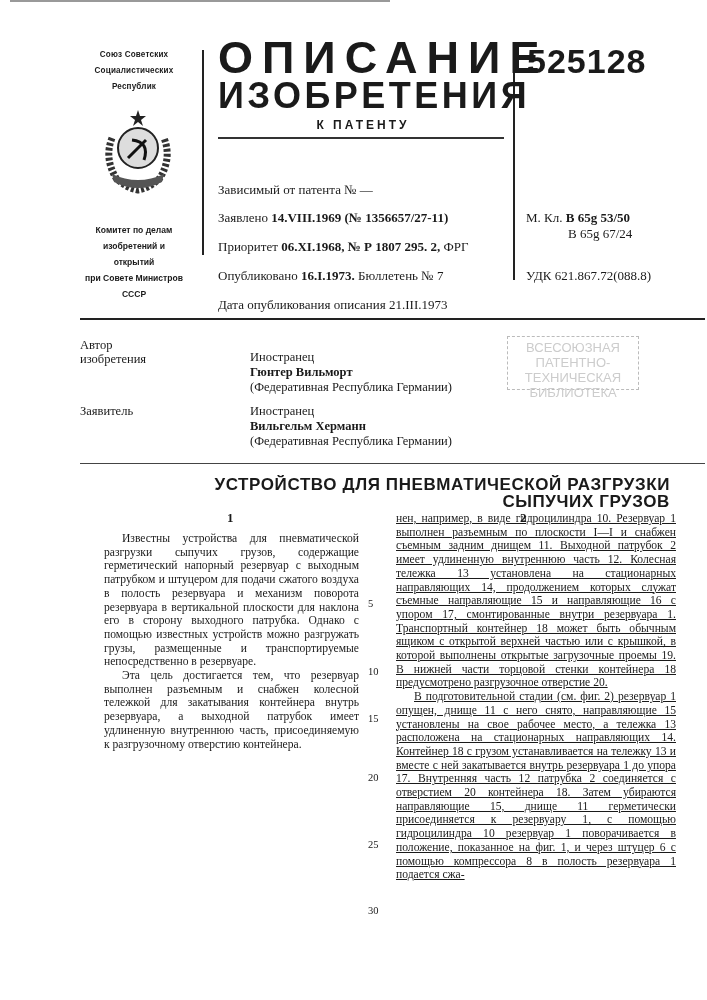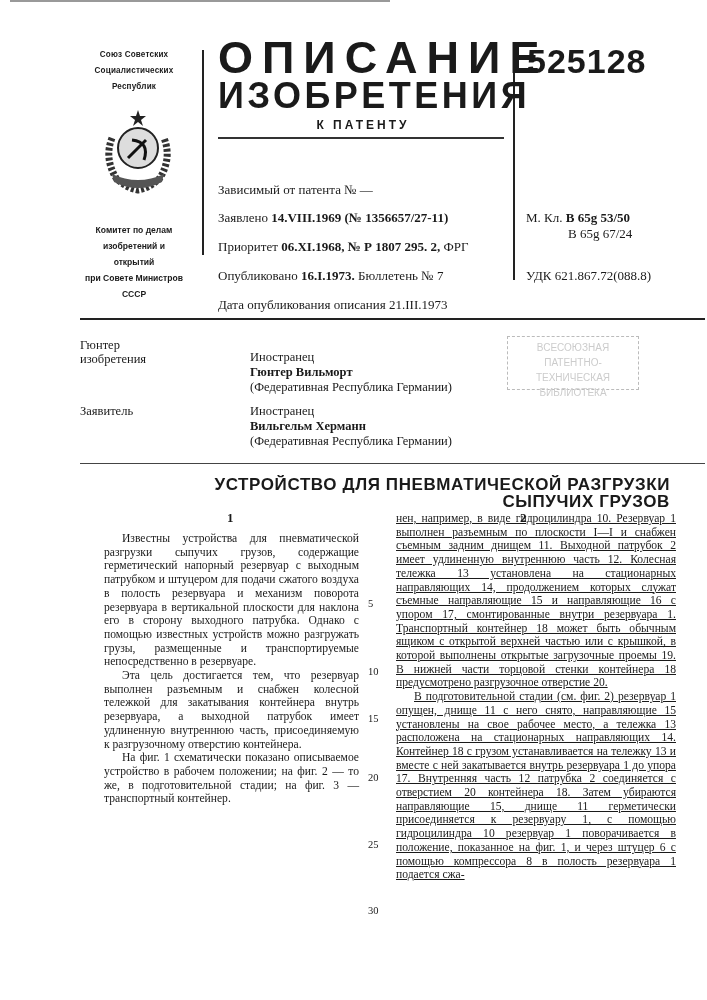--- a/index.html
+++ b/index.html
@@ -25,21 +25,21 @@
 
   .meta { left:218px; font-size:13px; }
   .meta b { font-weight:bold; }
   .right-meta { left:526px; font-size:13px; }
 
   .main-rule { left:80px; top:290px; width:625px; height:2px; background:#222; }
 
   .label { left:80px; font-size:12.5px; line-height:14px; }
   .person { left:250px; width:230px; text-align:left; font-size:12.5px; line-height:15px; }
   .person .name { font-weight:bold; }
-  .stamp { left:507px; top:336px; width:132px; height:54px; border:1px dashed #bbb; color:#ccc; font-size:10px; text-align:center; line-height:15px; padding-top:3px; box-sizing:border-box; }
+  .stamp { left:507px; top:336px; width:132px; height:54px; border:1px dashed #bbb; color:#ccc; font-size:13px; text-align:center; line-height:15px; padding-top:3px; box-sizing:border-box; }
 
   .rule2 { left:80px; top:466px; width:625px; height:1px; background:#444; }
   .doc-title { left:100px; top:476px; width:570px; text-align:right; font-size:17px; font-weight:bold; line-height:17px; letter-spacing:.6px; }
   .colnum { font-size:13px; font-weight:bold; top:510px; }
 
   .col { font-size:11.6px; line-height:13.7px; text-align:justify; width:255px; }
   .col p { margin:0; text-indent:18px; }
   .col p.noind { text-indent:0; }
   .lnum { font-size:10.5px; left:368px; width:20px; text-align:left; }
 </style>
@@ -101,21 +101,21 @@
 <div class="abs right-meta" style="top:210px">
   <span>М. Кл.</span>
   <b>B 65g 53/50</b>
 </div>
 <div class="abs right-meta" style="top:226px; left:568px">B 65g 67/24</div>
 <div class="abs right-meta" style="top:268px">УДК 621.867.72(088.8)</div>
 
 <div class="abs main-rule" style="top:318px"></div>
 
 <div class="abs label" style="top:338px">
-  <div>Гюнтер</div>
+  <div>Автор</div>
   <div>изобретения</div>
 </div>
 <div class="abs person" style="top:350px">
   <div>Иностранец</div>
   <div class="name">Гюнтер Вильморт</div>
   <div>(Федеративная Республика Германии)</div>
 </div>
 <div class="abs stamp sans">
   <div>ВСЕСОЮЗНАЯ</div>
   <div>ПАТЕНТНО-ТЕХНИЧЕСКАЯ</div>
@@ -133,21 +133,20 @@
 <div class="abs doc-title sans">
   <div>УСТРОЙСТВО ДЛЯ ПНЕВМАТИЧЕСКОЙ РАЗГРУЗКИ</div>
   <div>СЫПУЧИХ ГРУЗОВ</div>
 </div>
 <div class="abs colnum" style="left:227px">1</div>
 <div class="abs colnum" style="left:520px">2</div>
 
 <div class="abs col" style="left:104px; top:532px;">
   <p>Известны устройства для пневматической разгрузки сыпучих грузов, содержащие герметический напорный резервуар с выходным патрубком и штуцером для подачи сжатого воздуха в полость резервуара и механизм поворота резервуара в вертикальной плоскости для наклона его в сторону выходного патрубка. Однако с помощью известных устройств можно разгружать грузы, размещенные и транспортируемые непосредственно в резервуаре.</p>
   <p>Эта цель достигается тем, что резервуар выполнен разъемным и снабжен колесной тележкой для закатывания контейнера внутрь резервуара, а выходной патрубок имеет удлиненную внутреннюю часть, присоединяемую к разгрузочному отверстию контейнера.</p>
-  <p>На фиг. 1 схематически показано описываемое устройство в рабочем положении; на фиг. 2 — то же, в подготовительной стадии; на фиг. 3 — транспортный контейнер.</p>
 </div>
 
 <div class="abs col" style="left:396px; top:512px; width:280px;text-decoration:underline;">
   <p class="noind">нен, например, в виде гидроцилиндра 10. Резервуар 1 выполнен разъемным по плоскости I—I и снабжен съемным задним днищем 11. Выходной патрубок 2 имеет удлиненную внутреннюю часть 12. Колесная тележка 13 установлена на стационарных направляющих 14, продолжением которых служат съемные направляющие 15 и направляющие 16 с упором 17, смонтированные внутри резервуара 1. Транспортный контейнер 18 может быть обычным ящиком с открытой верхней частью или с крышкой, в которой выполнены открытые загрузочные проемы 19. В нижней части торцовой стенки контейнера 18 предусмотрено разгрузочное отверстие 20.</p>
   <p>В подготовительной стадии (см. фиг. 2) резервуар 1 опущен, днище 11 с него снято, направляющие 15 установлены на свое рабочее место, а тележка 13 расположена на стационарных направляющих 14. Контейнер 18 с грузом устанавливается на тележку 13 и вместе с ней закатывается внутрь резервуара 1 до упора 17. Внутренняя часть 12 патрубка 2 соединяется с отверстием 20 контейнера 18. Затем убираются направляющие 15, днище 11 герметически присоединяется к резервуару 1, с помощью гидроцилиндра 10 резервуар 1 поворачивается в положение, показанное на фиг. 1, и через штуцер 6 с помощью компрессора 8 в полость резервуара 1 подается сжа-</p>
 </div>
 
 <div class="abs lnum" style="top:598px">5</div>
 <div class="abs lnum" style="top:666px">10</div>
 <div class="abs lnum" style="top:713px">15</div>

